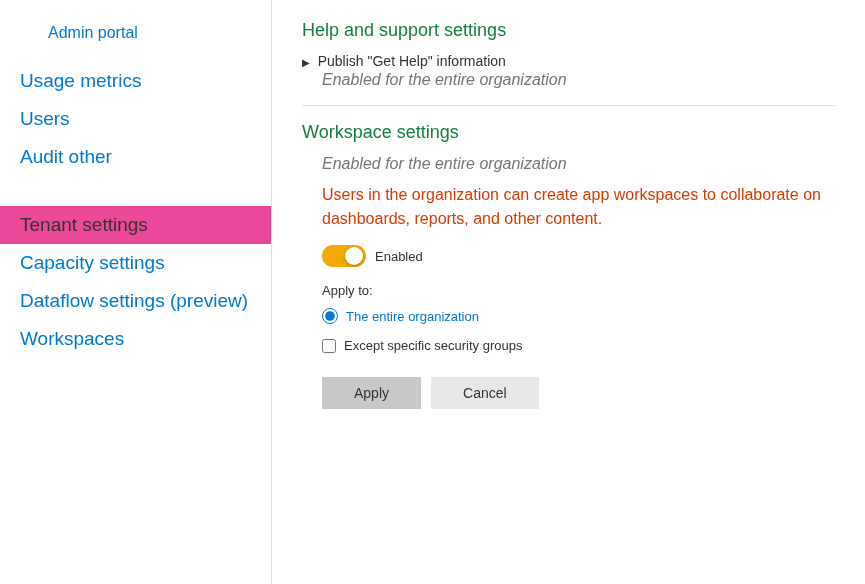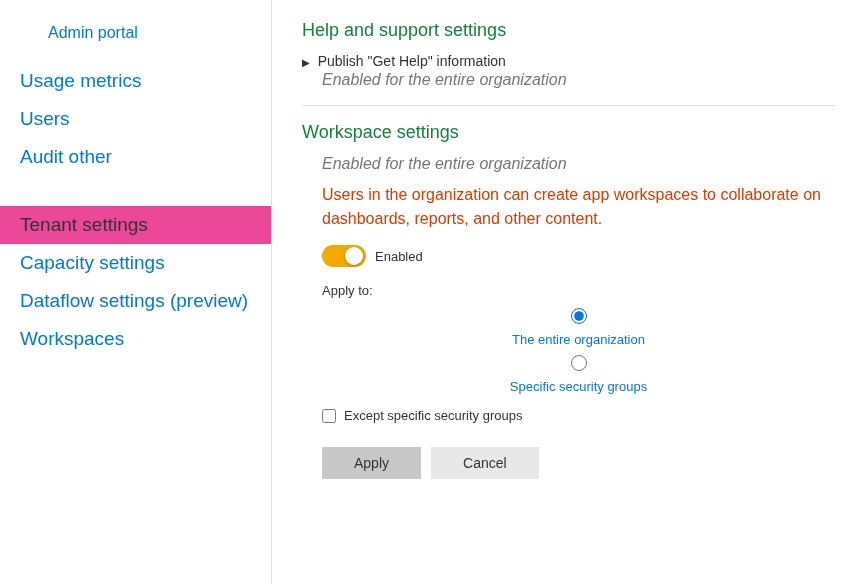--- a/index.html
+++ b/index.html
@@ -36,21 +36,21 @@
     
     .toggle-row { display: flex; align-items: center; gap: 9px; margin-bottom: 16px; margin-left: 20px; }
     .toggle { width: 44px; height: 22px; background: #f2a900; border-radius: 11px; position: relative; cursor: pointer; }
     .toggle-knob { width: 18px; height: 18px; background: #fff; border-radius: 50%; position: absolute; top: 2px; right: 3px; box-shadow: 0 1px 3px rgba(0,0,0,0.3); }
     .toggle-label { font-size: 13px; color: #333; }
 
     
     .apply-to-section { margin-left: 20px; }
     .apply-to-label { font-size: 13px; color: #333; margin-bottom: 10px; }
     .radio-group { display: flex; flex-direction: column; gap: 8px; margin-bottom: 14px; }
-    .radio-item { display: flex; align-items: center; gap: 8px; font-size: 13px; flex-direction: column; }
+    .radio-item { display: flex; align-items: center; gap: 8px; font-size: 13px; }
     .radio-item input[type="radio"] { accent-color: #0078d4; width: 16px; height: 16px; }
     .radio-item label { color: #0078d4; cursor: pointer; }
 
     
     .checkbox-item { display: flex; align-items: center; gap: 8px; font-size: 13px; margin-bottom: 20px; }
     .checkbox-item input[type="checkbox"] { width: 14px; height: 14px; }
     .checkbox-item label { color: #333; }
 
     
     .button-row { display: flex; gap: 10px; margin-top: 24px; }
@@ -125,24 +125,20 @@
       <span class="toggle-label">Enabled</span>
     </div>
 
     <div class="apply-to-section">
       <div class="apply-to-label">Apply to:</div>
       <div class="radio-group">
         <div class="radio-item">
           <input type="radio" name="apply_to" id="entire" checked="" style="">
           <label for="entire">The entire organization</label>
         </div>
-        <div class="radio-item">
-          <input type="radio" name="apply_to" id="specific" style="">
-          <label for="specific">Specific security groups</label>
-        </div>
       </div>
 
       <div class="checkbox-item">
         <input type="checkbox" id="except" style="">
         <label for="except">Except specific security groups</label>
       </div>
 
       <div class="button-row">
         <button class="btn btn-apply">Apply</button>
         <button class="btn btn-cancel">Cancel</button>

